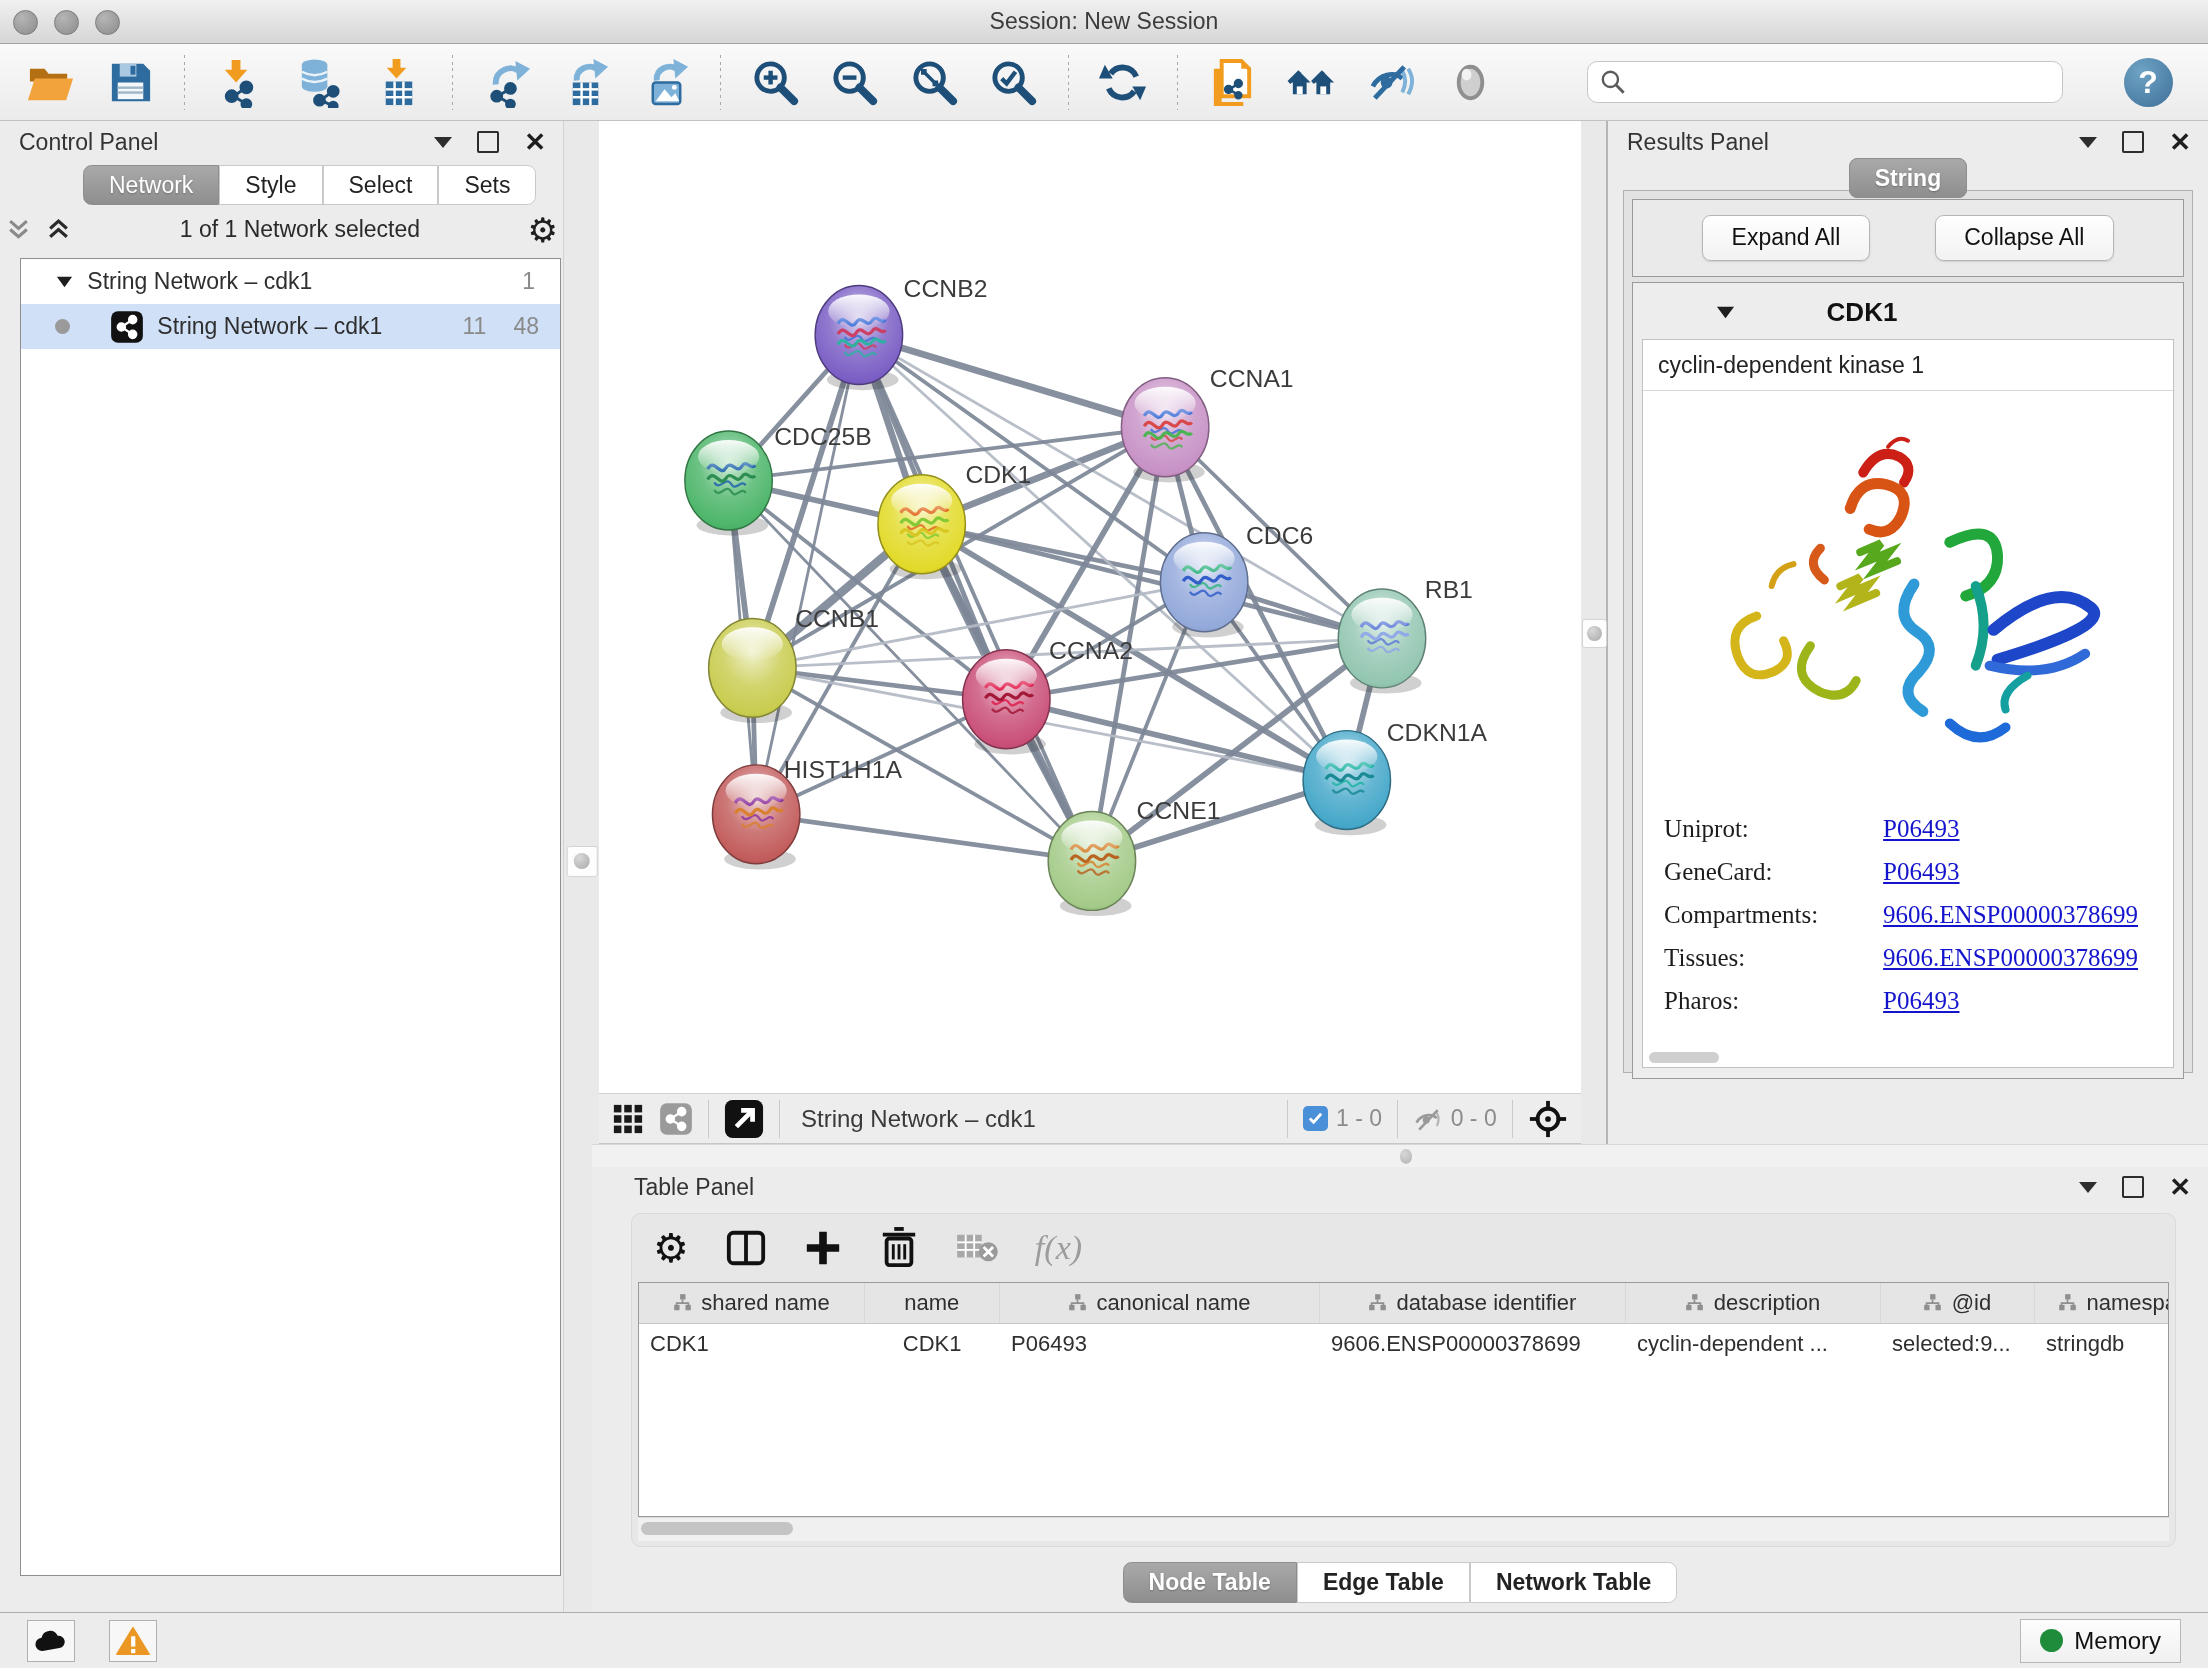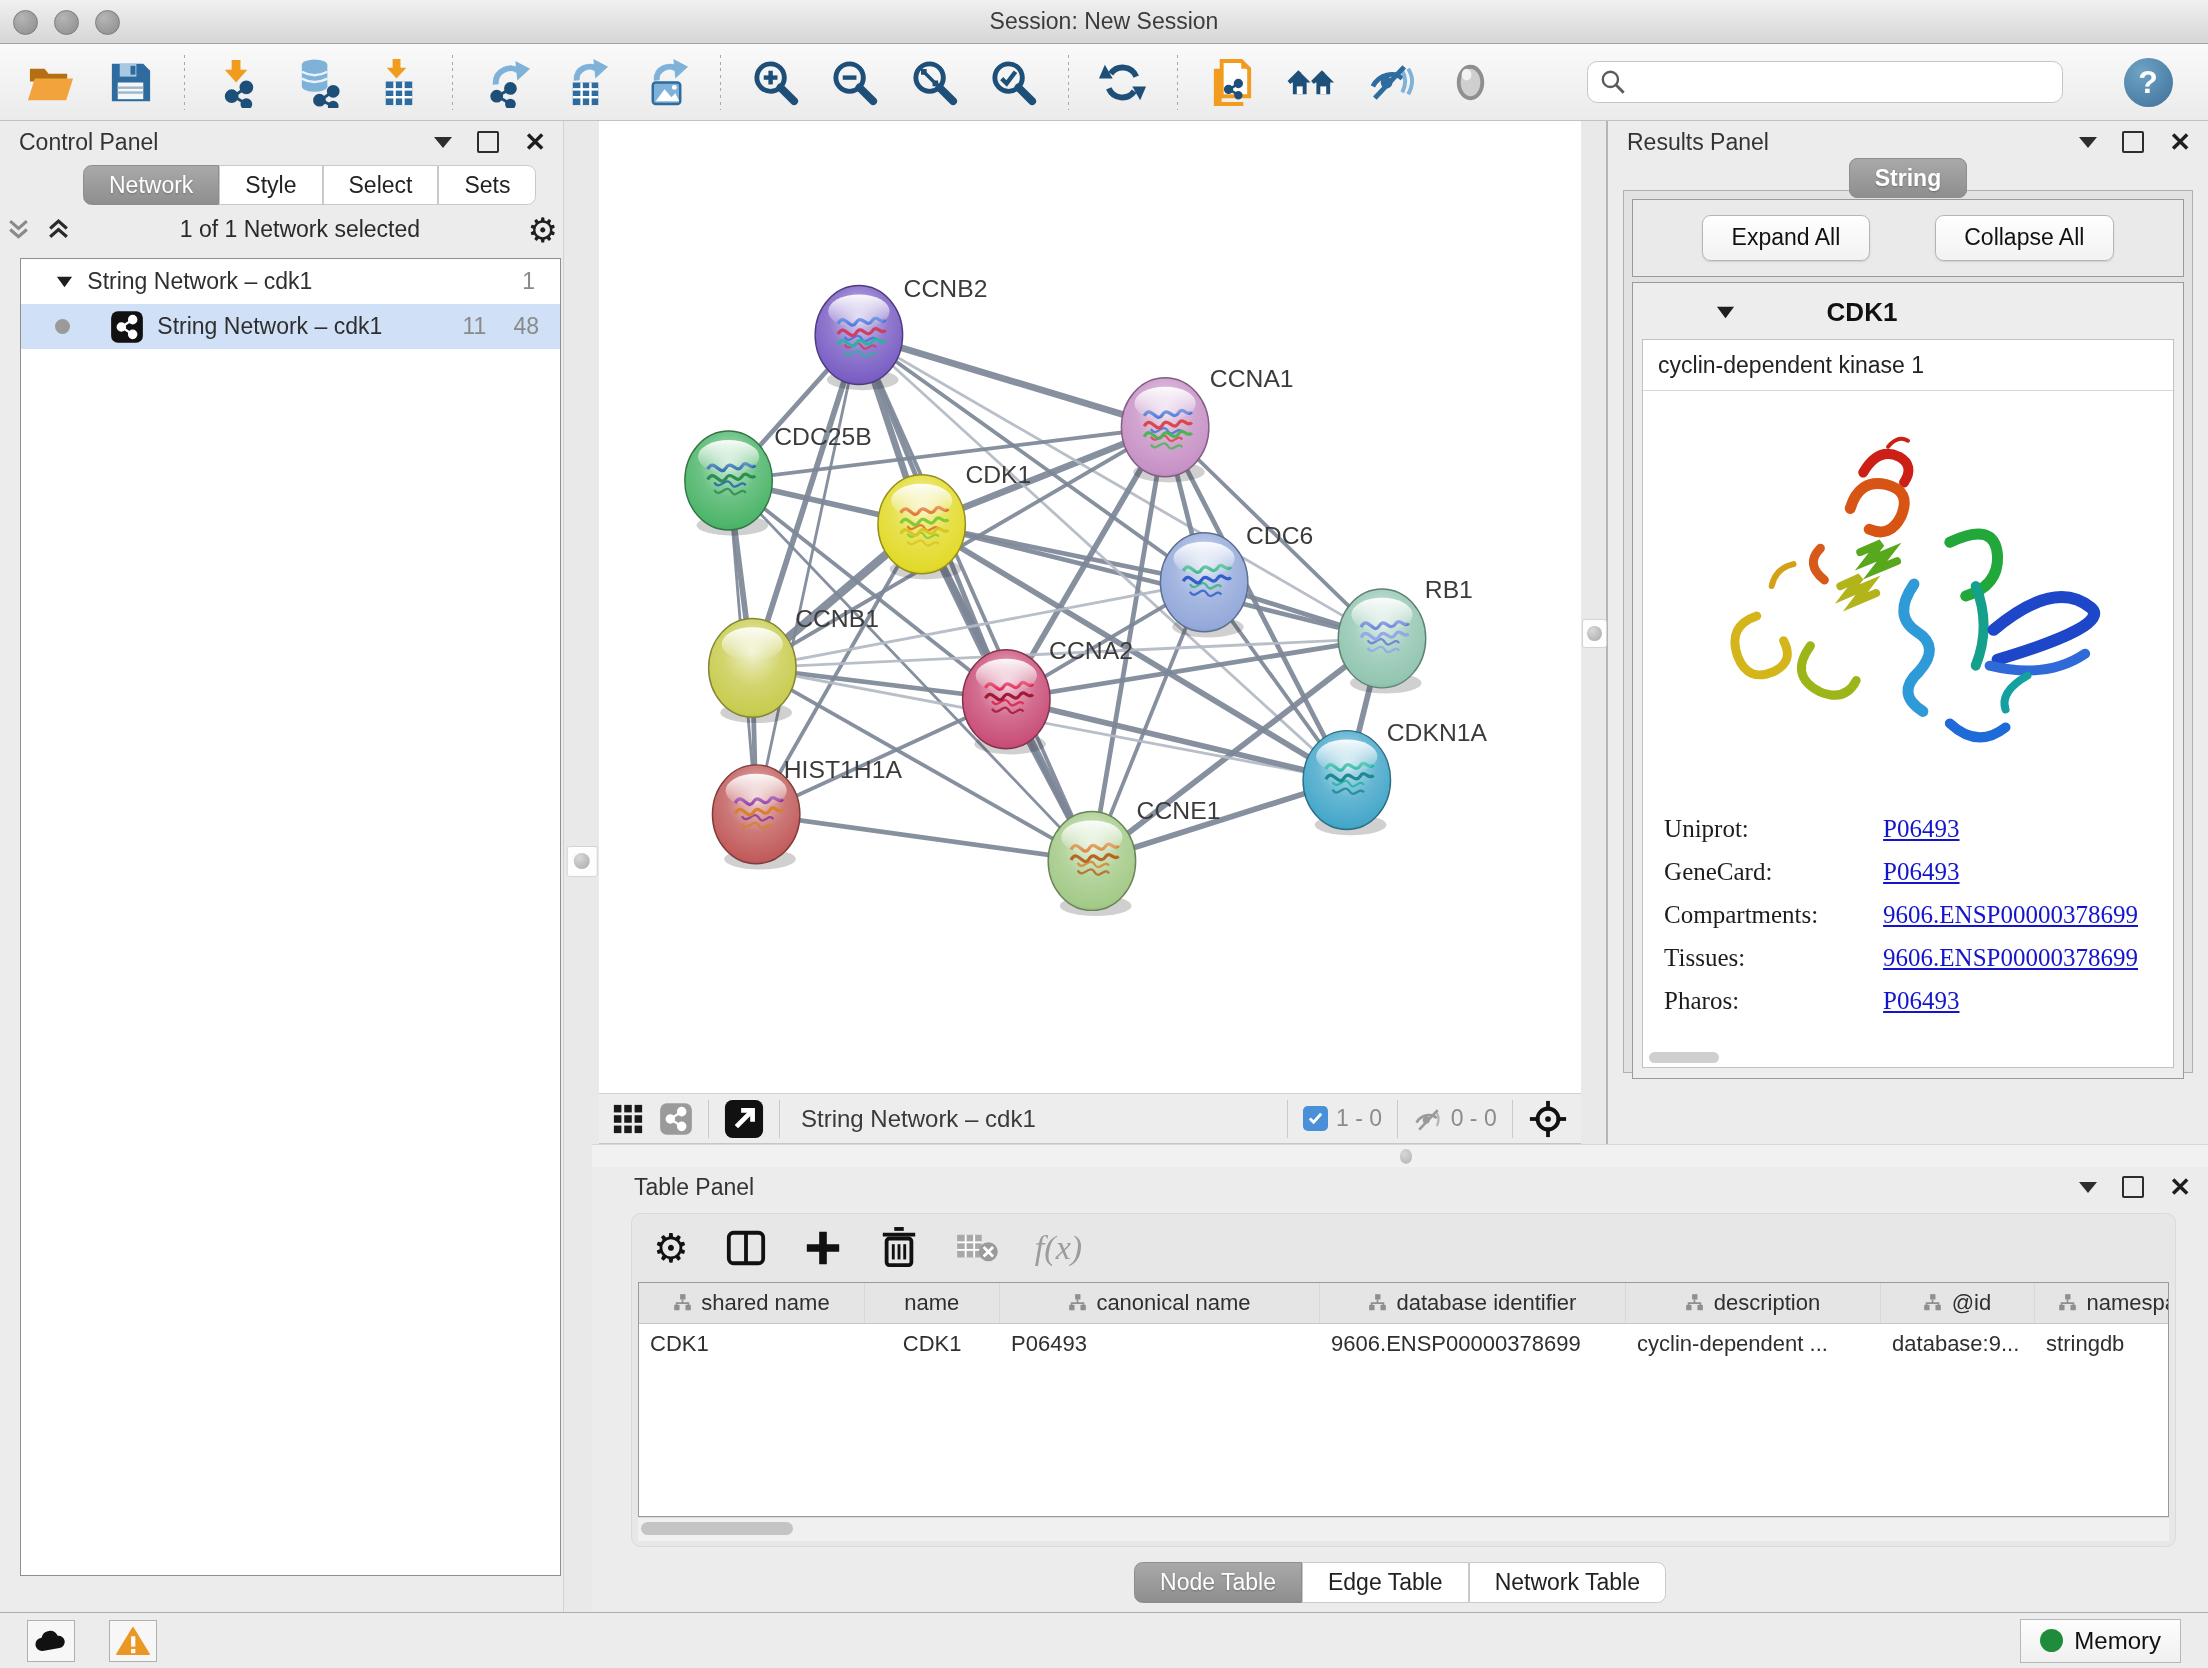--- a/index.html
+++ b/index.html
@@ -97,21 +97,21 @@
   .grid-table{background:#fff;border:1.9px solid #9a9a9a;margin:0 5.7px;overflow:hidden;}
   .gt-headrow{display:flex;background:#e5e5e5;border-bottom:1px solid #c6c6c6;height:40px;}
   .gt-cell{display:flex;align-items:center;justify-content:center;gap:9.5px;font-size:22px;
     border-right:1px solid #d8d8d8;box-sizing:border-box;overflow:hidden;white-space:nowrap;flex:0 0 auto;}
   .gt-row{display:flex;height:40px;background:#fff;}
   .gt-val{display:flex;align-items:center;font-size:22px;padding-left:11.4px;box-sizing:border-box;
     overflow:hidden;white-space:nowrap;flex:0 0 auto;}
   .gt-empty{height:152px;background:#fff;}
   .hscroll{height:23px;background:#f0f0f0;border-top:1px solid #dcdcdc;position:relative;margin:0 5.7px 5.7px 5.7px;}
   .hscroll i{position:absolute;left:3.8px;top:4.8px;width:152px;height:12.4px;border-radius:6.7px;background:#c4c4c4;display:block;}
-  .tp-tabs{display:flex;justify-content:center;margin-top:15px;}
+  .tp-tabs{display:flex;justify-content:center;margin-top:15px;font-weight:bold;}
   
   .results{position:absolute;left:1608px;top:121px;width:600px;height:1023px;background:#ececec;}
   .rp-tabrow{text-align:center;margin-top:1.9px;position:relative;z-index:2;font-weight:bold;}
   .rp-outer{margin:-1.9px 15px 0 15px;border:1px solid #b0b0b0;background:#e2e2e2;height:883px;
     box-sizing:border-box;padding:7.6px;position:relative;z-index:1;}
   .rp-btnbox{border:1px solid #9a9a9a;background:#eaeaea;padding:15px 0;display:flex;
     justify-content:center;gap:65px;}
   .rp-btn{background:linear-gradient(#ffffff,#f2f2f2);border:1px solid #b5b5b5;border-radius:8.6px;
     font-size:23px;padding:8.6px 28.5px;color:#111;box-shadow:0 1px 1.9px rgba(0,0,0,.12);}
   .rp-entry{border:1px solid #9a9a9a;background:#ededed;margin-top:5.7px;height:797px;box-sizing:border-box;}
@@ -817,21 +817,21 @@
               </svg>
               <span>namespace</span>
             </span>
           </div>
         <div class="gt-row" id="gt-row0">
             <span class="gt-val" style="width: 226px;">CDK1</span>
             <span class="gt-val" style="width: 135px; justify-content: center; padding-left: 0px;">CDK1</span>
             <span class="gt-val" style="width: 320px;">P06493</span>
             <span class="gt-val" style="width: 306px;">9606.ENSP00000378699</span>
             <span class="gt-val" style="width: 255px;">cyclin-dependent ...</span>
-            <span class="gt-val" style="width: 154px;">database:9...</span>
+            <span class="gt-val" style="width: 154px;">selected:9...</span>
             <span class="gt-val" style="width: 190px;">stringdb</span>
           </div>
         <div class="gt-empty"></div>
       </div>
       <div class="hscroll">
           <i></i>
         </div>
     </div>
     <div class="tp-tabs tabs">
       <span class="tab active">Node Table</span>

